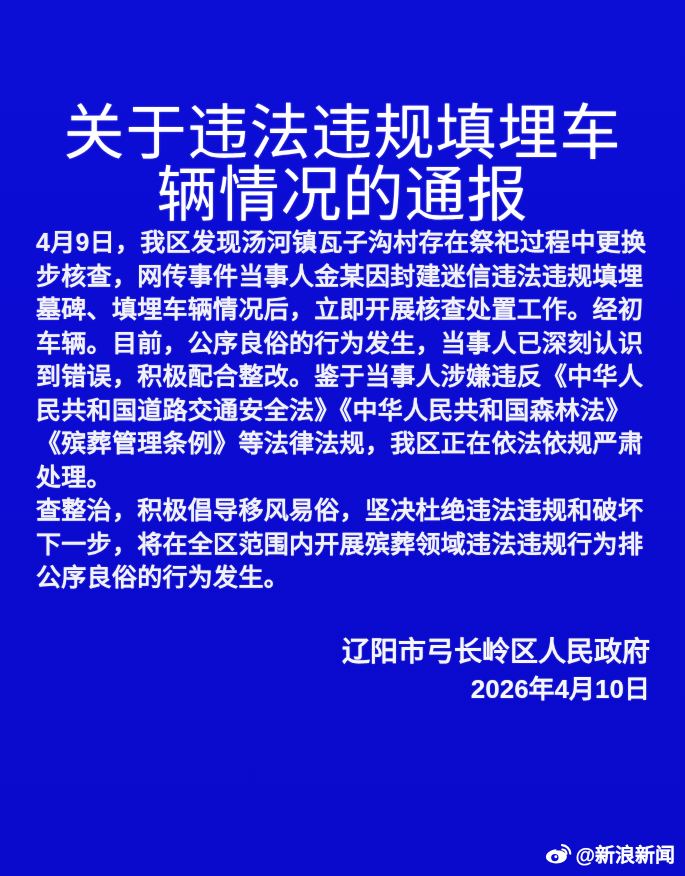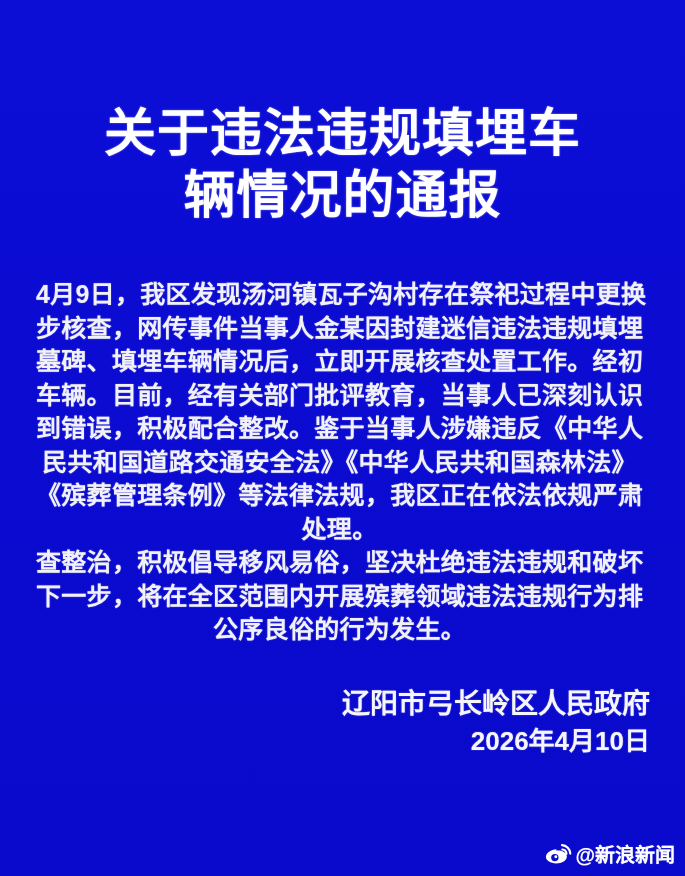--- a/index.html
+++ b/index.html
@@ -13,36 +13,34 @@
     height: 876px;
     margin: 0 auto;
     background: linear-gradient(180deg, #0c0ed6 0%, #0b0bd2 40%, #0a0acc 100%);
     overflow: hidden;
     font-family: "Liberation Sans", "DejaVu Sans", sans-serif;
   }
   .title {
     padding-top: 102px;
     text-align: center;
     color: #ffffff;
-    font-size: 52px;
+    font-size: 61px;
     line-height: 62px;
-    font-weight: 700;
+    font-weight: 400;
     letter-spacing: 1px;
     text-shadow: 0 0 2px rgba(220,225,255,0.55);
   }
   .body-text {
-    margin-top: 52px;
     padding: 0 42px 0 36px;
     color: #f1f1f7;
     font-size: 25px;
     line-height: 33.5px;
     font-weight: 700;
     letter-spacing: 0.3px;
     text-shadow: 0 0 1.5px rgba(210,215,250,0.5);
-    text-align: center;
   }
   .body-text .line {
     white-space: nowrap;
   }
   .signature {
     margin-top: 42px;
     padding-right: 35px;
     text-align: right;
     color: #f5f5fa;
     font-weight: 800;
@@ -81,21 +79,21 @@
 
   <div class="title">
     <div>关于违法违规填埋车</div>
     <div>辆情况的通报</div>
   </div>
 
   <div class="body-text">
       <div class="line">4月9日，我区发现汤河镇瓦子沟村存在祭祀过程中更换</div>
       <div class="line">步核查，网传事件当事人金某因封建迷信违法违规填埋</div>
       <div class="line">墓碑、填埋车辆情况后，立即开展核查处置工作。经初</div>
-      <div class="line">车辆。目前，经有关部门批评教育，当事人已深刻认识</div>
+      <div class="line">车辆。目前，公序良俗的行为发生，当事人已深刻认识</div>
       <div class="line">到错误，积极配合整改。鉴于当事人涉嫌违反《中华人</div>
       <div class="line">民共和国道路交通安全法》《中华人民共和国森林法》</div>
       <div class="line">《殡葬管理条例》等法律法规，我区正在依法依规严肃</div>
       <div class="line">处理。</div>
       <div class="line">查整治，积极倡导移风易俗，坚决杜绝违法违规和破坏</div>
       <div class="line">下一步，将在全区范围内开展殡葬领域违法违规行为排</div>
       <div class="line">公序良俗的行为发生。</div>
     </div>
 
   <div class="signature">

